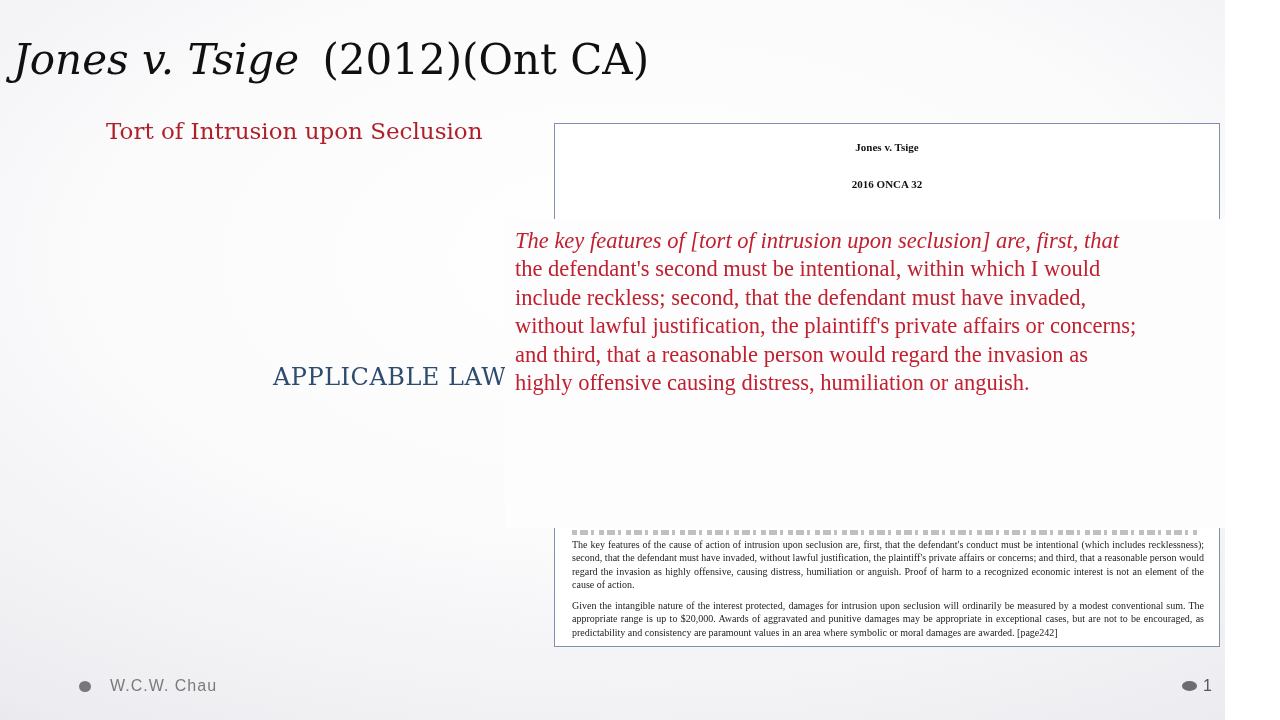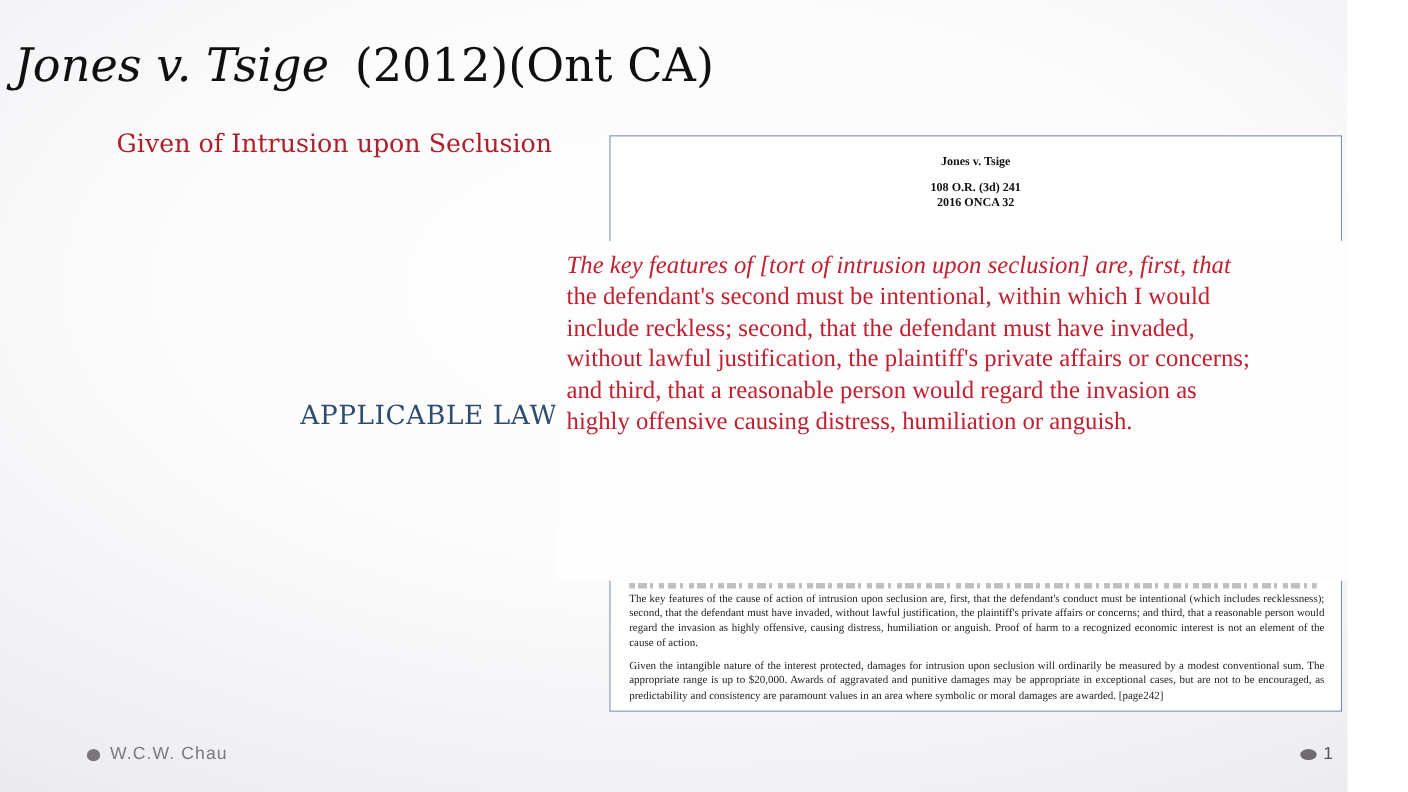--- a/index.html
+++ b/index.html
@@ -126,21 +126,21 @@
     white-space: nowrap;
   }
 
   
   .footer-left {
     position: absolute;
     left: 79px;
     top: 677px;
     display: flex;
     align-items: center;
-    gap: 9px;
+    gap: 19px;
   }
   .bullet-dot {
     width: 12px;
     height: 11px;
     border-radius: 50%;
     background: #7a777a;
     flex: none;
   }
   .author-name {
     font-family: "Liberation Sans", sans-serif;
@@ -172,25 +172,24 @@
 </head>
 <body>
 
 <div class="slide">
 
   <h1 class="title">
     <span class="t-italic">Jones v. Tsige</span>
     <span class="t-regular">(2012)(Ont CA)</span>
   </h1>
 
-  <div class="subtitle">Given of Intrusion upon Seclusion</div>
+  <div class="subtitle">Tort of Intrusion upon Seclusion</div>
 
   <div class="doc">
     <div class="doc-line doc-case">Jones v. Tsige</div>
-    <div class="doc-line doc-cite1">108 O.R. (3d) 241</div>
     <div class="doc-line doc-cite2">2016 ONCA 32</div>
 
     <div class="clipped-line"></div>
 
     <div class="doc-body">
       <p>The key features of the cause of action of intrusion upon seclusion are, first, that the defendant's conduct must be intentional (which includes recklessness); second, that the defendant must have invaded, without lawful justification, the plaintiff's private affairs or concerns; and third, that a reasonable person would regard the invasion as highly offensive, causing distress, humiliation or anguish. Proof of harm to a recognized economic interest is not an element of the cause of action.</p>
       <p>Given the intangible nature of the interest protected, damages for intrusion upon seclusion will ordinarily be measured by a modest conventional sum. The appropriate range is up to $20,000. Awards of aggravated and punitive damages may be appropriate in exceptional cases, but are not to be encouraged, as predictability and consistency are paramount values in an area where symbolic or moral damages are awarded. [page242]</p>
     </div>
   </div>
 

